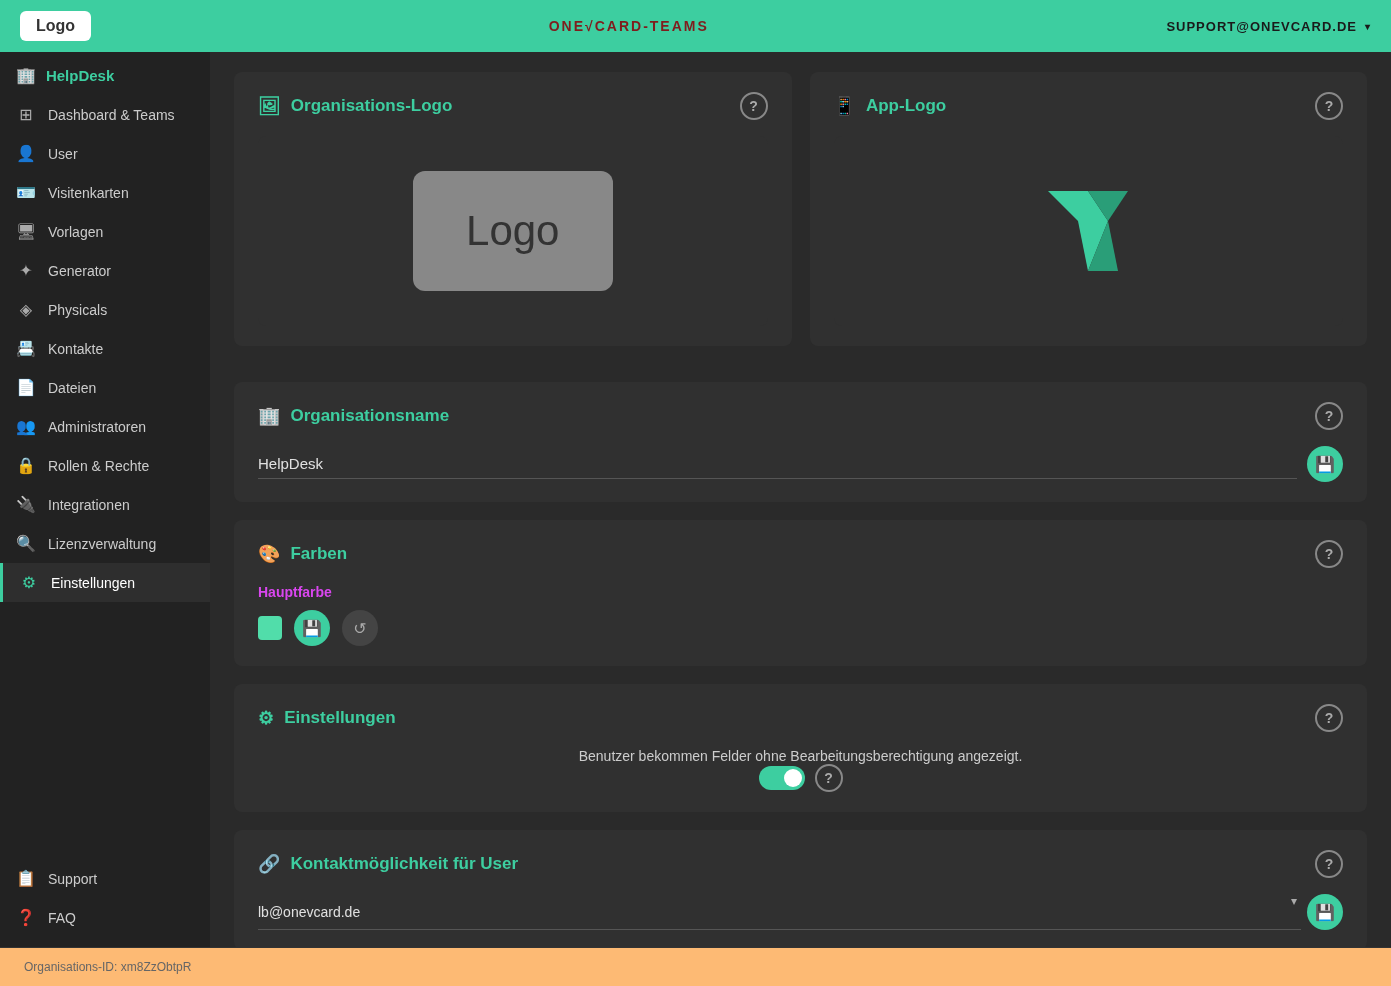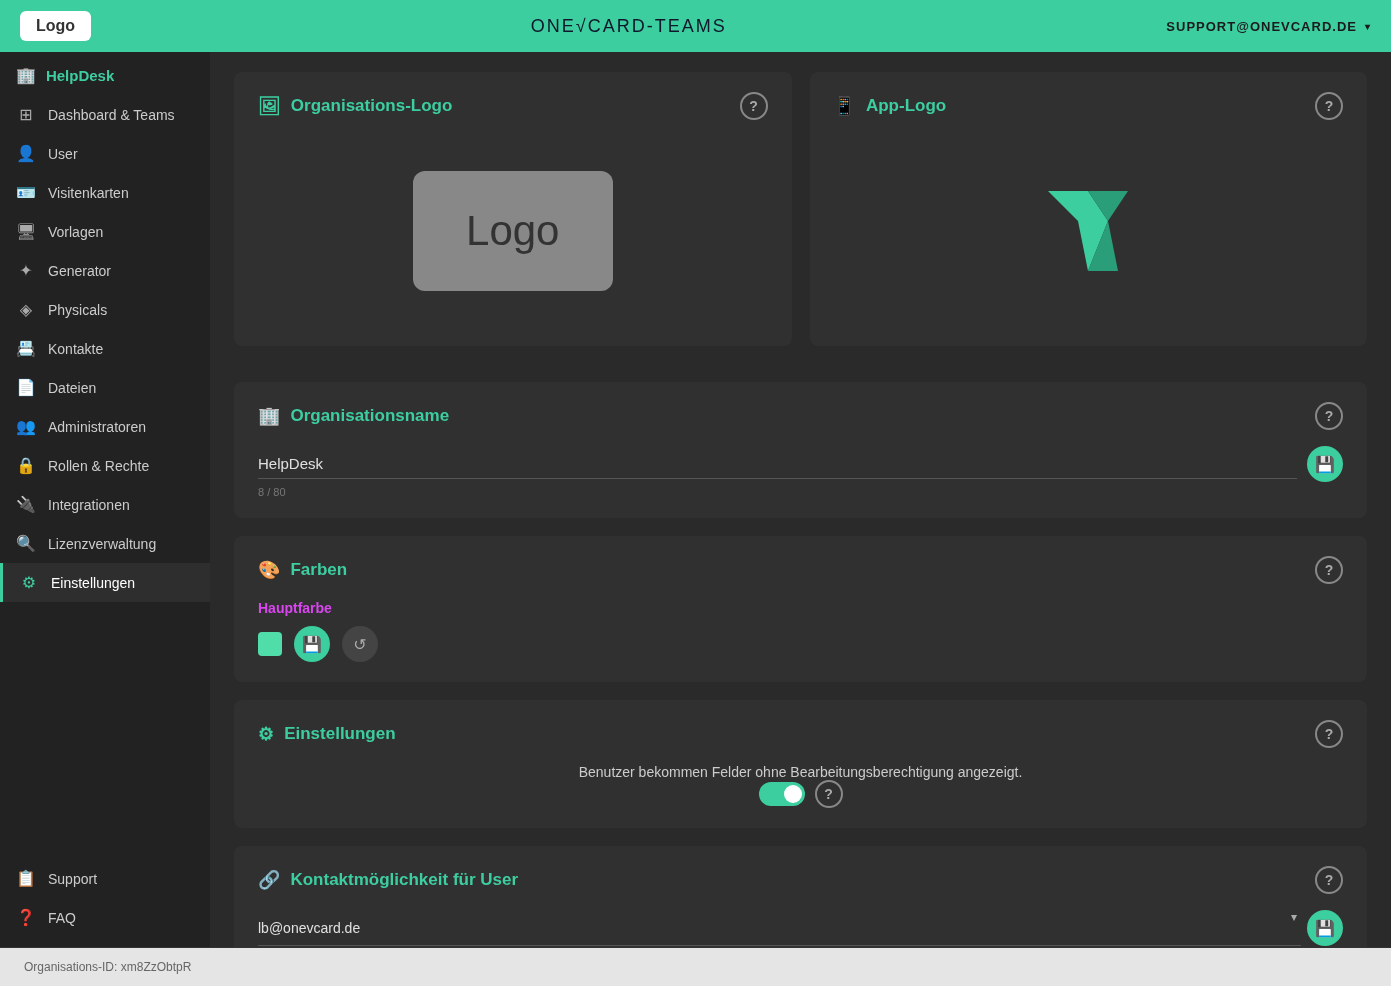--- a/index.html
+++ b/index.html
@@ -17,24 +17,24 @@
     }
     .topbar-logo {
       background: #fff;
       color: #333;
       font-weight: bold;
       font-size: 16px;
       padding: 6px 16px;
       border-radius: 6px;
     }
     .topbar-title {
-      font-size: 18px;
-      font-weight: 400;
+      font-size: 14px;
+      font-weight: 700;
       letter-spacing: 2px;
-      color: #0f172a;
+      color: #7f1d1d;
       text-transform: uppercase;
     }
     .topbar-user {
       display: flex;
       align-items: center;
       gap: 8px;
       color: #1a1a1a;
       font-size: 13px;
       font-weight: 700;
       letter-spacing: 1px;
@@ -325,21 +325,21 @@
       font-size: 12px;
       pointer-events: none;
       margin-left: -20px;
     }
 
     
     .footer {
       padding: 12px 24px;
       font-size: 12px;
       color: #666;
-      background: #e5e5e5;
+      background: #fdba74;
       border-top: 1px solid #333;
       flex-shrink: 0;
     }
   </style>
 </head>
 <body>
 
 <div class="topbar">
   <div class="topbar-logo">Logo</div>
   <div class="topbar-title">ONE√CARD-TEAMS</div>
@@ -467,21 +467,20 @@
         <div class="card-title">
           <span class="icon">🏢</span>
           <span>Organisationsname</span>
         </div>
         <button class="help-btn">?</button>
       </div>
       <div class="field-row">
         <input class="field-input" type="text" value="HelpDesk" style="">
         <button class="save-btn">💾</button>
       </div>
-      <div class="field-hint">8 / 80</div>
     </div>
 
     <div class="card">
       <div class="card-header">
         <div class="card-title">
           <span class="icon">🎨</span>
           <span>Farben</span>
         </div>
         <button class="help-btn">?</button>
       </div>

